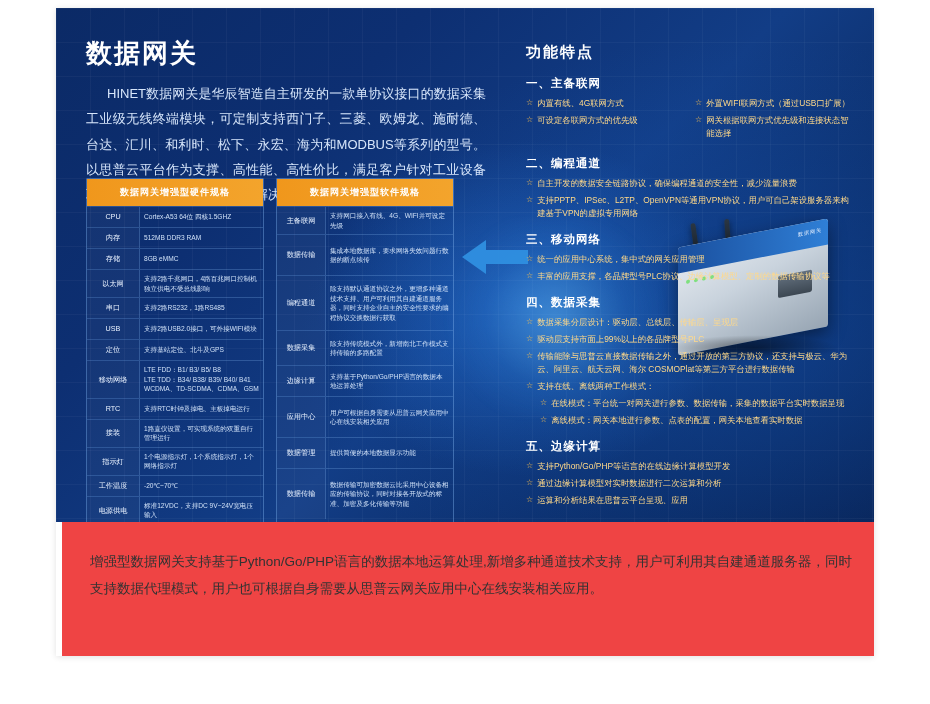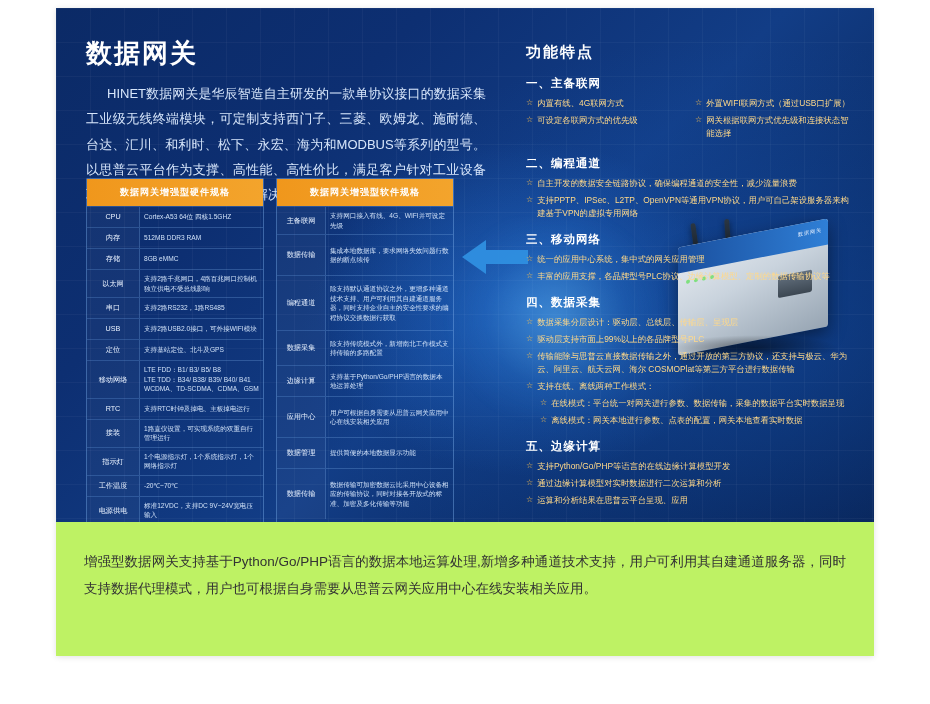--- a/index.html
+++ b/index.html
@@ -257,25 +257,25 @@
   .dev-shadow {
     position: absolute;
     left: 6px; top: 112px;
     width: 170px; height: 26px;
     background: radial-gradient(ellipse at 50% 50%, rgba(0,0,0,0.45) 0%, rgba(0,0,0,0) 70%);
   }
 
   
   .caption {
     position: absolute;
-    left: 0;
+    left: 6px;
     top: 514px;
     width: 818px;
     height: 134px;
-    background: #bef264;
+    background: #ef4444;
     box-sizing: border-box;
     padding: 26px 28px 0 28px;
   }
   .caption p {
     margin: 0;
     font-size: 13.5px;
     line-height: 2.0;
     color: #333333;
     text-align: justify;
   }

